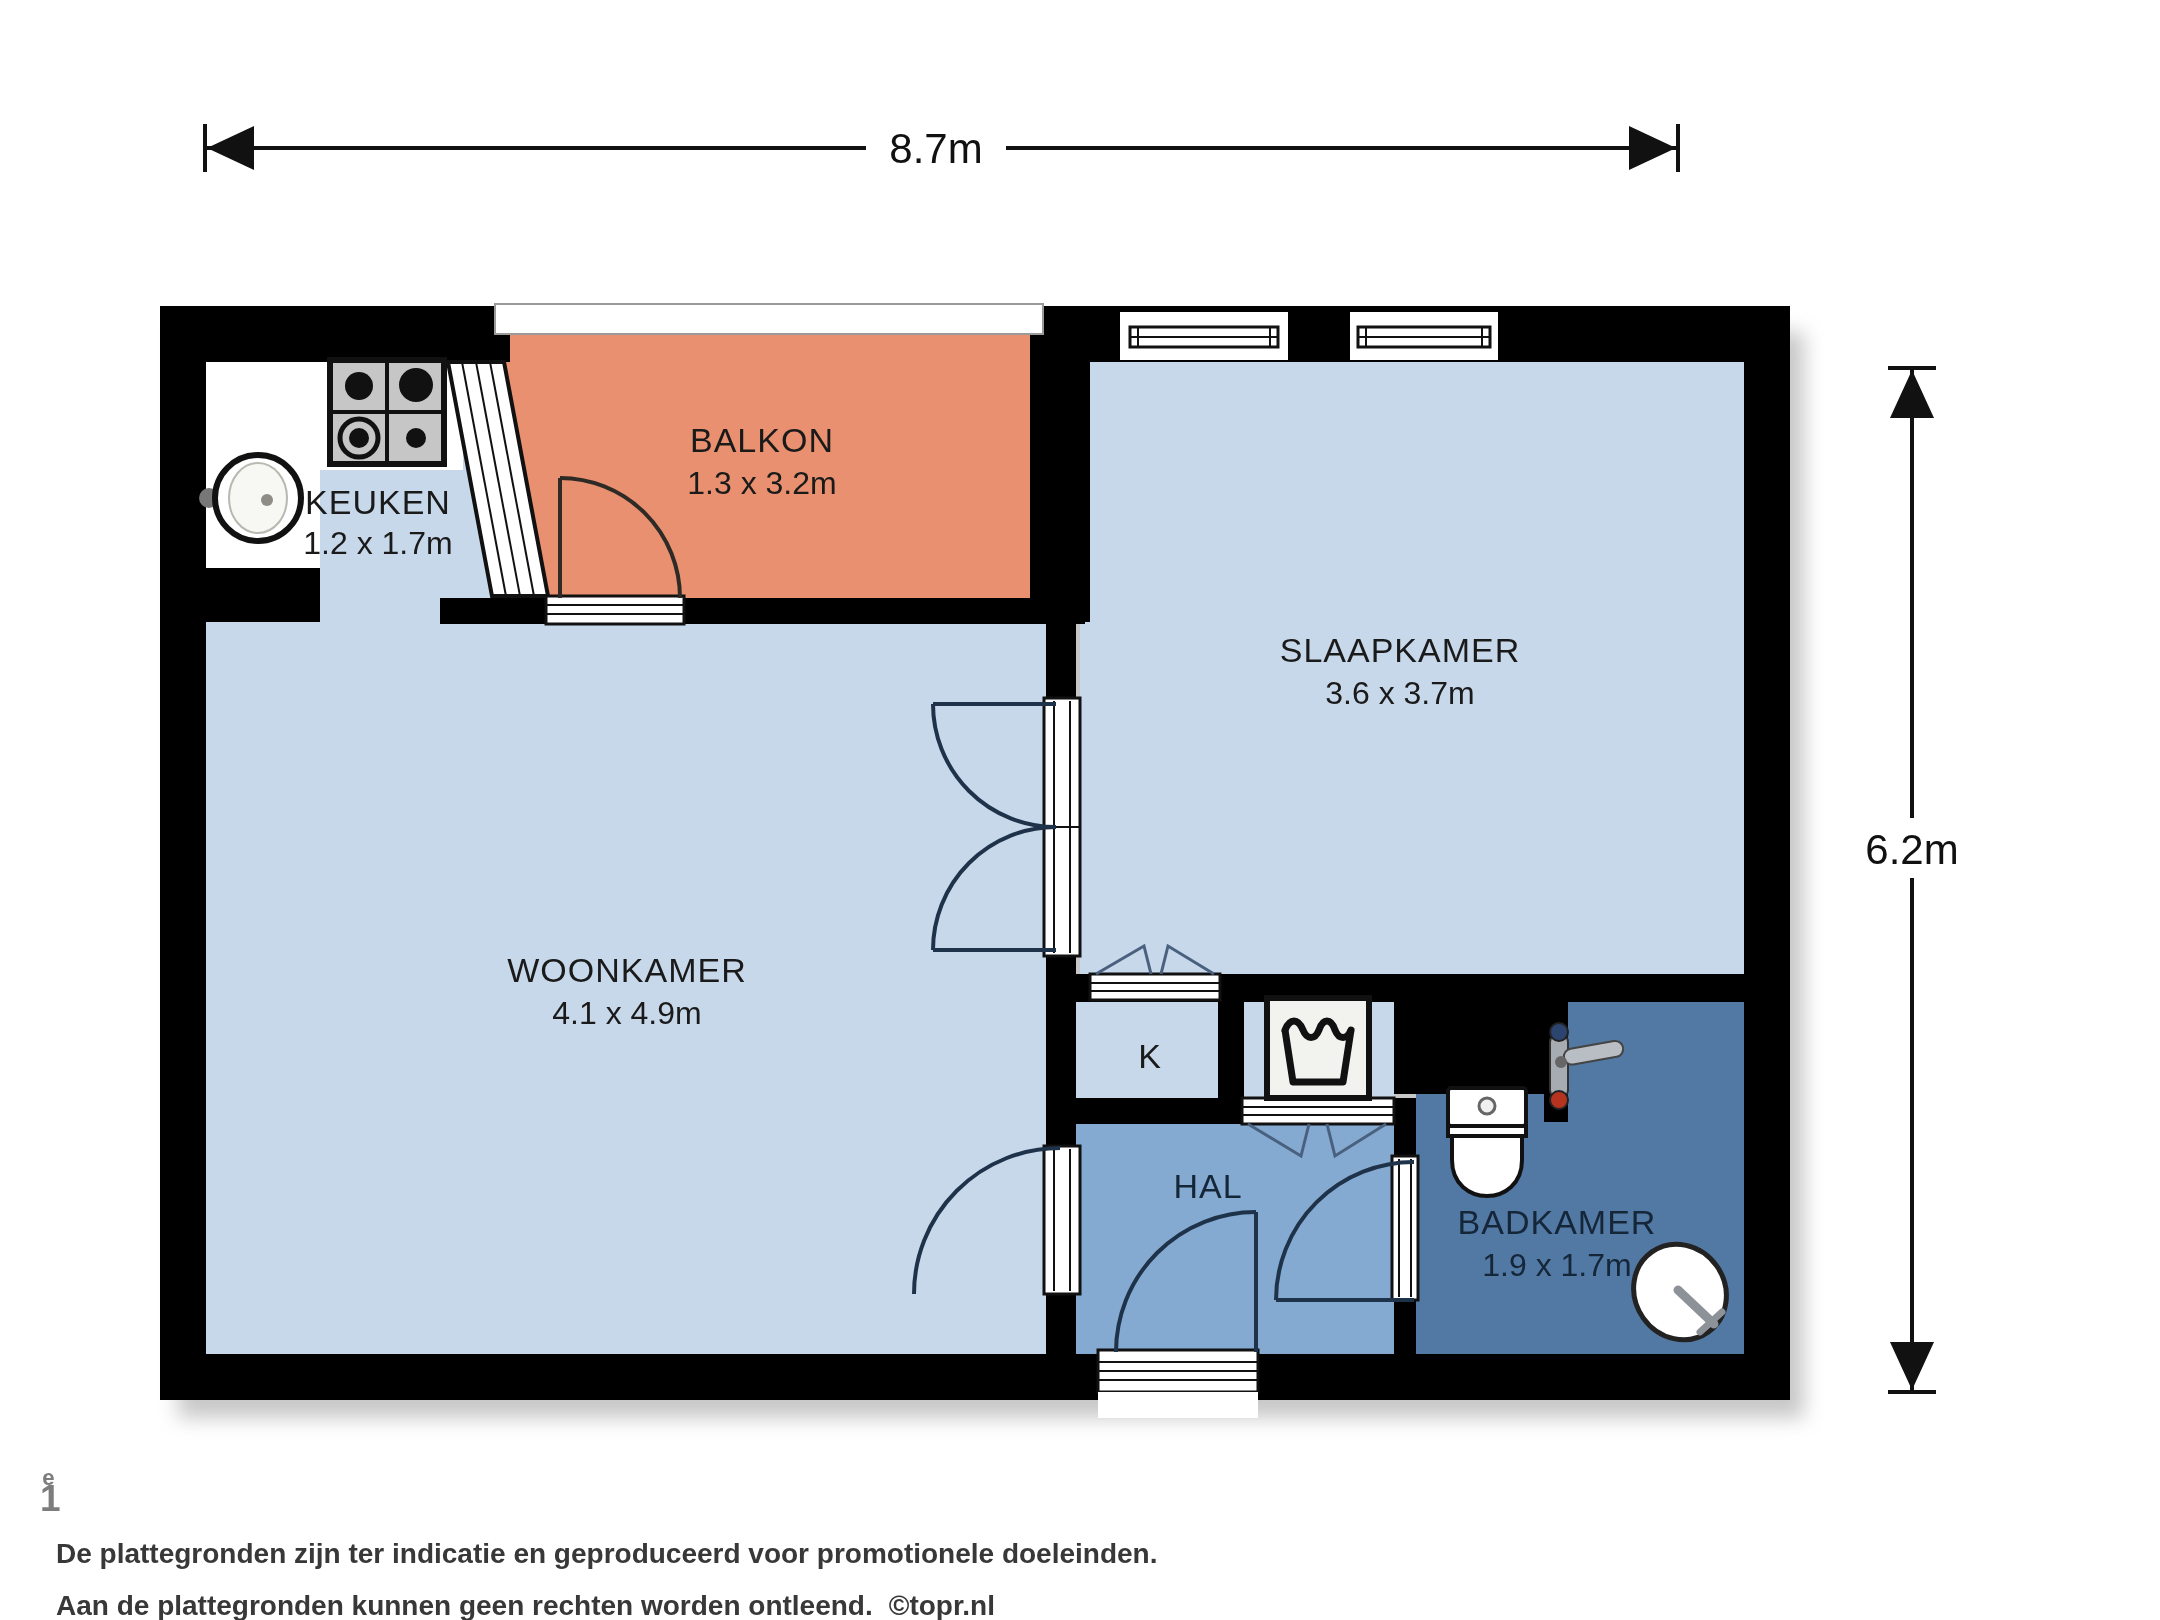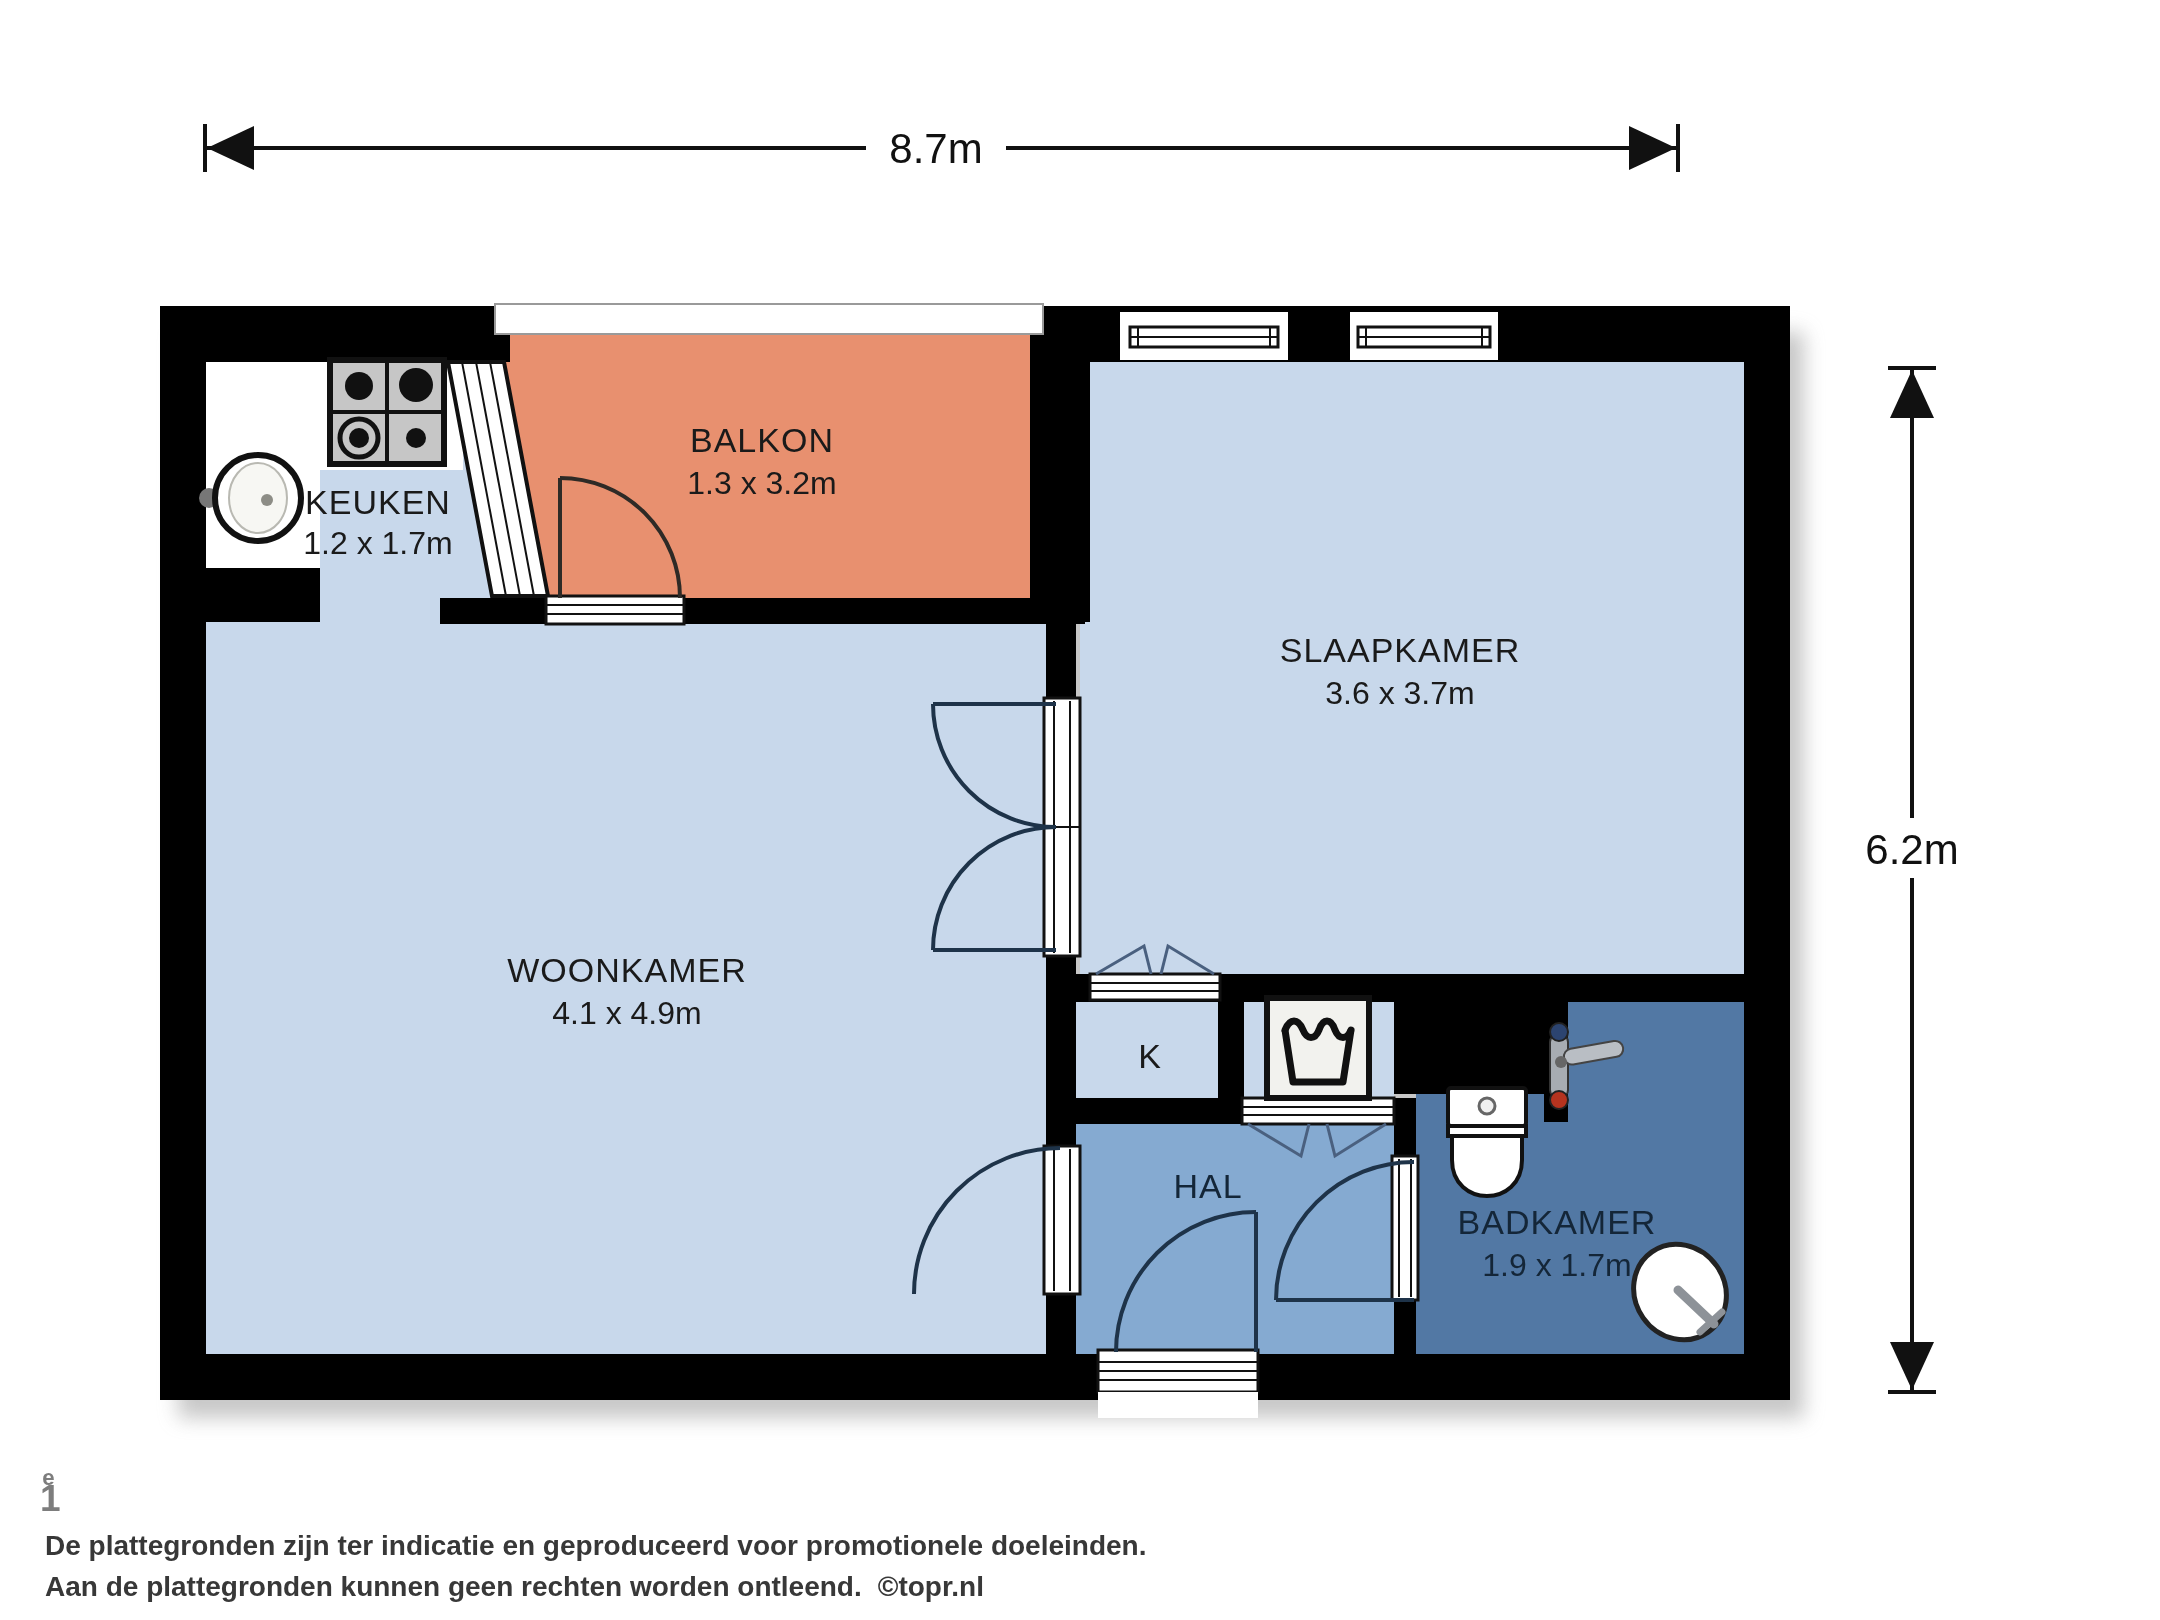--- a/index.html
+++ b/index.html
@@ -20,21 +20,21 @@
   .room-size{font-size:32px;fill:var(--label_dark);text-anchor:middle;}
   .room-name-navy,.room-size-navy{fill:var(--label_navy);}
   .dim-label{font-size:42px;fill:var(--dimension);text-anchor:middle;}
   .dim-stroke{stroke:var(--dimension);stroke-width:4;fill:none;}
   .dim-head{fill:var(--dimension);}
   .fixture-frame{fill:#ffffff;stroke:#111;stroke-width:4;}
   .footer{position:absolute;left:40px;top:1478px;width:1400px;}
   .f-title{font-size:37px;font-weight:bold;color:var(--title);margin:0 0 8px 0;}
   .t-wrap{position:relative;display:inline-block;}
   .t-sup{position:absolute;top:-0.58em;left:0.10em;font-size:0.60em;}
-  .f-line{font-size:28px;font-weight:bold;color:var(--disclaimer);line-height:1.30;margin:5px;}
+  .f-line{font-size:28px;font-weight:bold;color:var(--disclaimer);line-height:1.30;margin:16px;}
   .f-credit{margin-left:16px;}
 </style>
 </head>
 <body>
 
 <svg width="2160" height="1620" viewBox="0 0 2160 1620">
   <defs>
     <filter id="soft" x="-10%" y="-10%" width="120%" height="120%">
         <feGaussianBlur stdDeviation="10"></feGaussianBlur>
       </filter>

